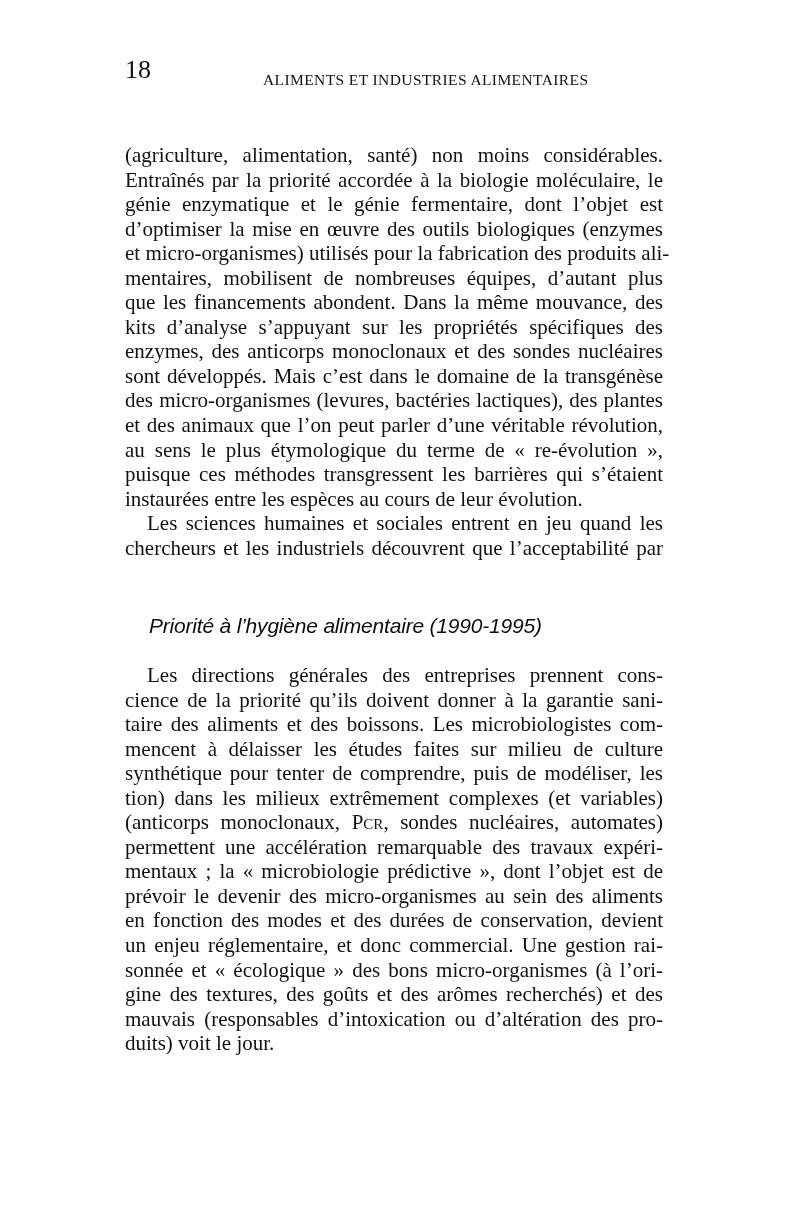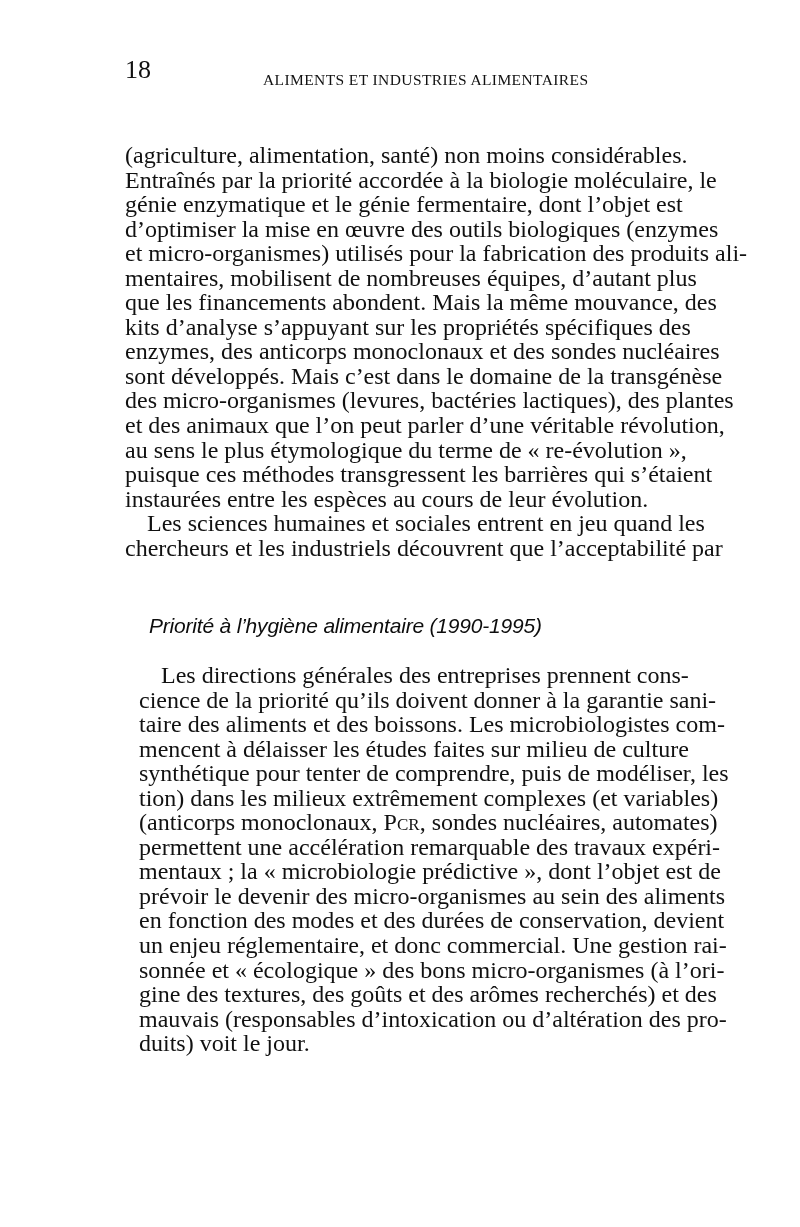--- a/index.html
+++ b/index.html
@@ -36,39 +36,39 @@
       font-size: 15.5px;
       letter-spacing: 0.4px;
       line-height: 24px;
       margin-left: 36px;
     }
     .body-block {
       position: absolute;
       left: 125px;
       width: 538px;
       font-family: "Liberation Serif", "DejaVu Serif", serif;
-      font-size: 24px;
+      font-size: 21px;
       line-height: 24.55px;
     }
     .line {
       display: block;
       white-space: nowrap;
       text-align: justify;
       text-align-last: justify;
       height: 24.55px;
       overflow: visible;
     }
     .line.last {
       text-align-last: left;
     }
     .line.indent {
       text-indent: 22px;
     }
     .block-1 { top: 143px; }
-    .block-2 { top: 663px; margin-left: 14px; }
+    .block-2 { top: 663px; }
     .section-heading {
       position: absolute;
       left: 125px;
       top: 612px;
       font-family: "Liberation Sans", "DejaVu Sans", sans-serif;
       font-style: italic;
       font-size: 21px;
       line-height: 28px;
       color: #0d0d0d;
       letter-spacing: -0.2px;
@@ -86,21 +86,21 @@
   <span class="running-title">ALIMENTS ET INDUSTRIES ALIMENTAIRES</span>
 </div>
 
 <div class="body-block block-1">
   <span class="line">(agriculture, alimentation, santé) non moins considérables.</span>
   <span class="line">Entraînés par la priorité accordée à la biologie moléculaire, le</span>
   <span class="line">génie enzymatique et le génie fermentaire, dont l’objet est</span>
   <span class="line">d’optimiser la mise en œuvre des outils biologiques (enzymes</span>
   <span class="line">et micro-organismes) utilisés pour la fabrication des produits ali-</span>
   <span class="line">mentaires, mobilisent de nombreuses équipes, d’autant plus</span>
-  <span class="line">que les financements abondent. Mais la même mouvance, des</span>
+  <span class="line">que les financements abondent. Dans la même mouvance, des</span>
   <span class="line">kits d’analyse s’appuyant sur les propriétés spécifiques des</span>
   <span class="line">enzymes, des anticorps monoclonaux et des sondes nucléaires</span>
   <span class="line">sont développés. Mais c’est dans le domaine de la transgénèse</span>
   <span class="line">des micro-organismes (levures, bactéries lactiques), des plantes</span>
   <span class="line">et des animaux que l’on peut parler d’une véritable révolution,</span>
   <span class="line">au sens le plus étymologique du terme de « re-évolution »,</span>
   <span class="line">puisque ces méthodes transgressent les barrières qui s’étaient</span>
   <span class="line last">instaurées entre les espèces au cours de leur évolution.</span>
   <span class="line indent">Les sciences humaines et sociales entrent en jeu quand les</span>
   <span class="line">chercheurs et les industriels découvrent que l’acceptabilité par</span>

